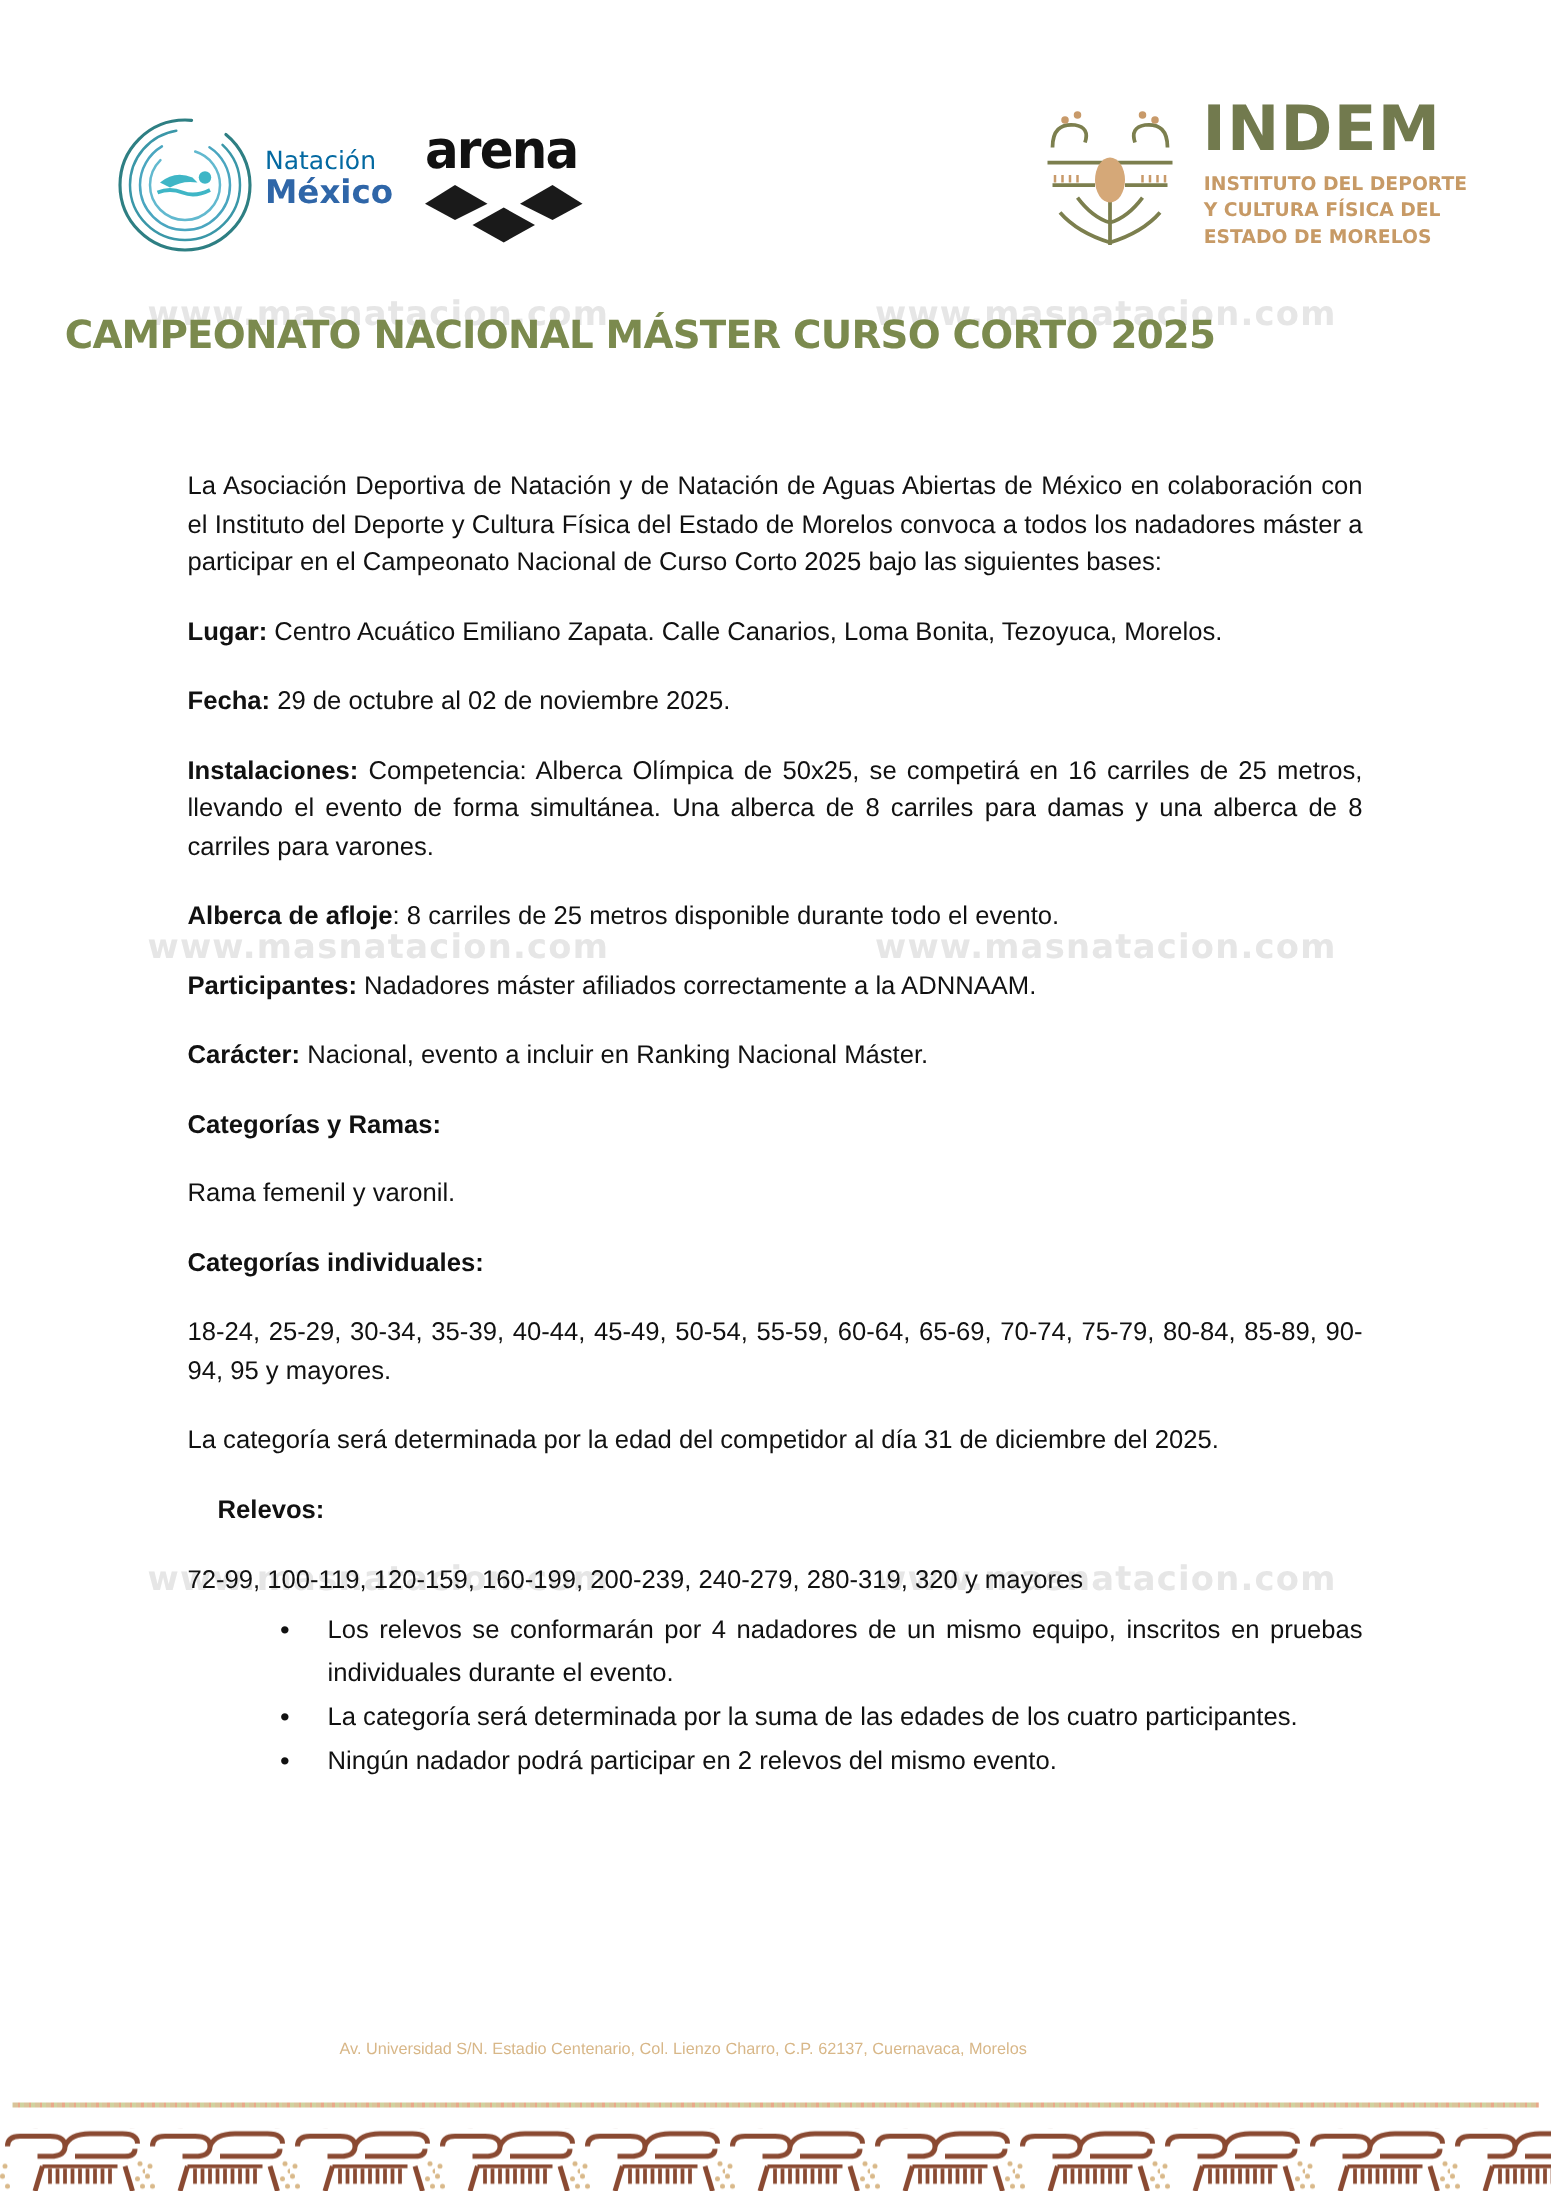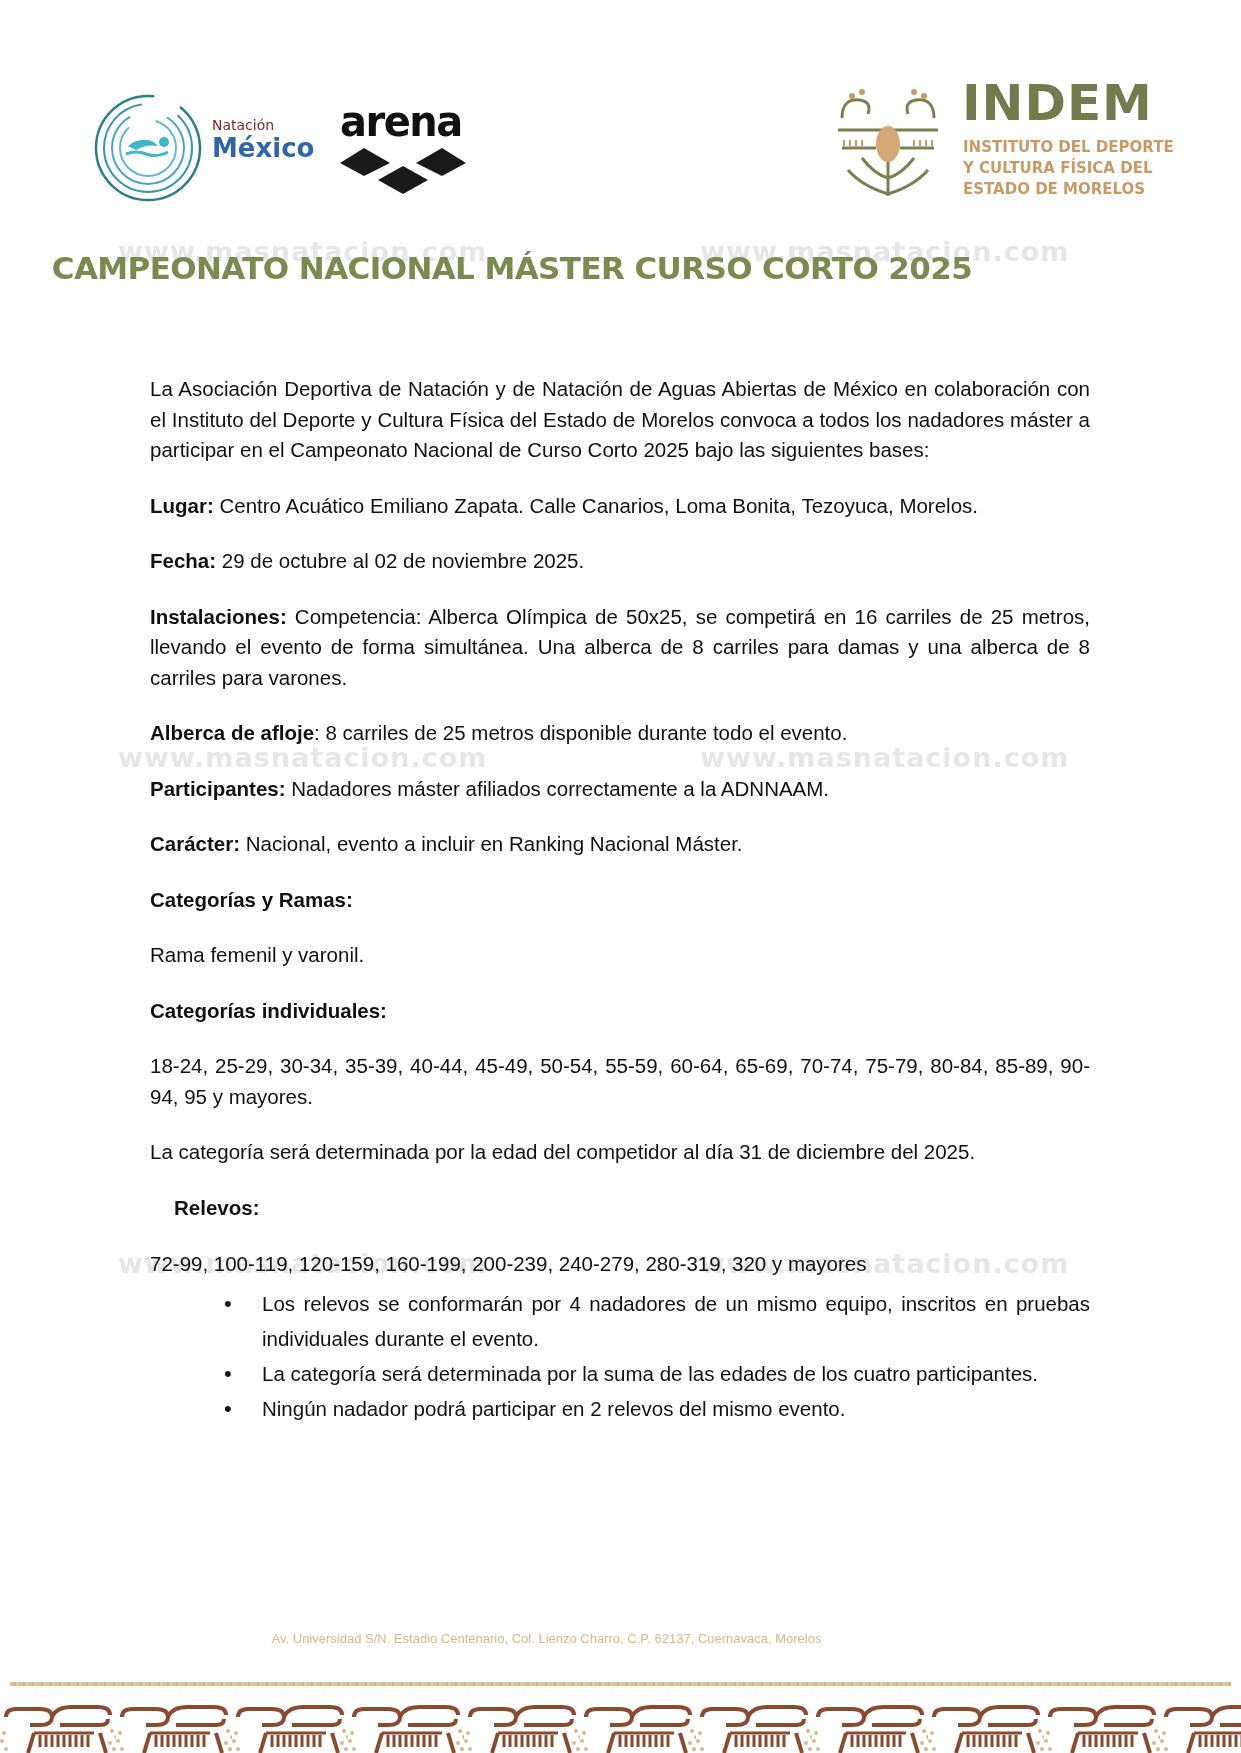--- a/index.html
+++ b/index.html
@@ -3,21 +3,21 @@
   <meta charset="utf-8">
   <style>
     html, body { margin: 0; padding: 0; background: #ffffff; }
     body { width: 1241px; height: 1753px; position: relative; overflow: hidden;
       font-family: "Liberation Sans", "DejaVu Sans", sans-serif; color: #111; }
     .abs { position: absolute; }
 
     
     .nm-logo { left: 92px; top: 92px; width: 225px; height: 112px; }
     .nm-text { left: 212px; top: 118px; font-family: "DejaVu Sans", sans-serif; line-height: 1; }
-    .nm-text .l1 { font-size: 14px; color: #7f1d1d; display: block; }
+    .nm-text .l1 { font-size: 20px; color: #0369a1; display: block; }
     .nm-text .l2 { font-size: 26px; color: #2f66a8; display: block; margin-top: 3px; font-weight: bold; }
     .arena-word { left: 340px; top: 98px; font-family: "DejaVu Sans", sans-serif; font-weight: bold;
       font-size: 40px; letter-spacing: -1.5px; color: #111; transform: scaleY(1.05); }
     .indem-emblem { left: 832px; top: 78px; width: 112px; height: 124px; }
     .indem-title { left: 962px; top: 78px; font-family: "DejaVu Sans", sans-serif; font-weight: bold;
       font-size: 50px; color: #727a4e; letter-spacing: 1px; line-height: 1; }
     .indem-sub { left: 963px; top: 137px; font-family: "DejaVu Sans", sans-serif; font-weight: bold;
       font-size: 15px; color: #c79a66; line-height: 21px; }
 
     

